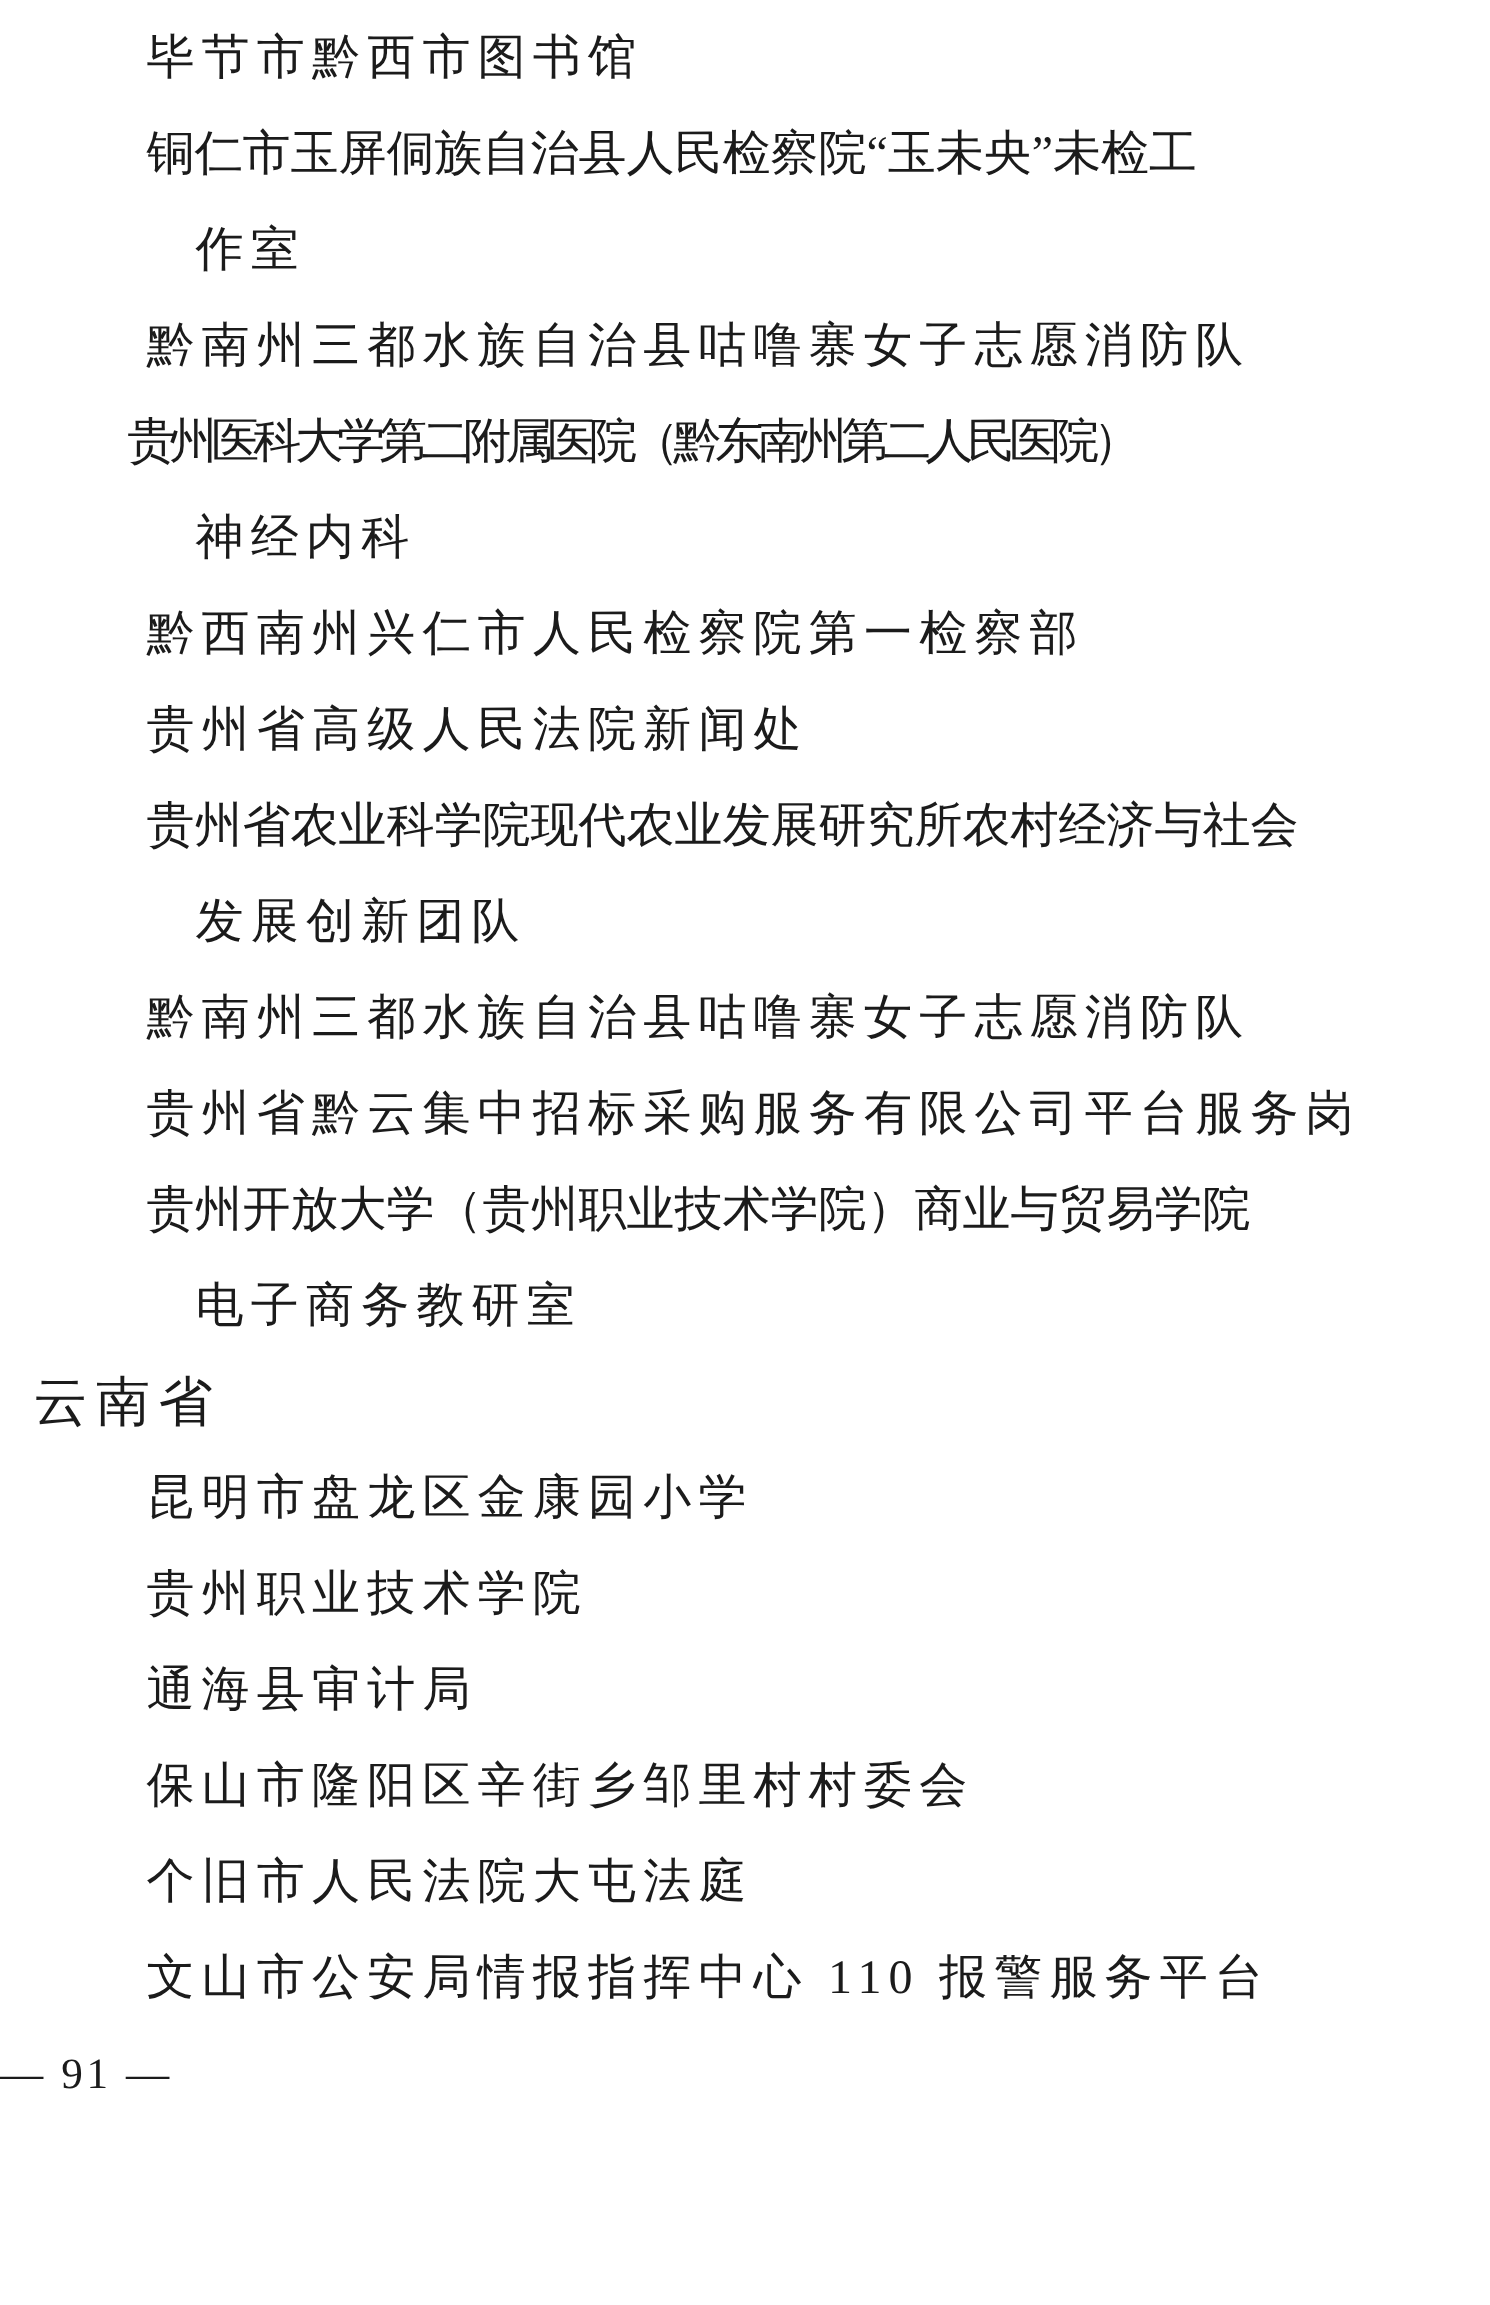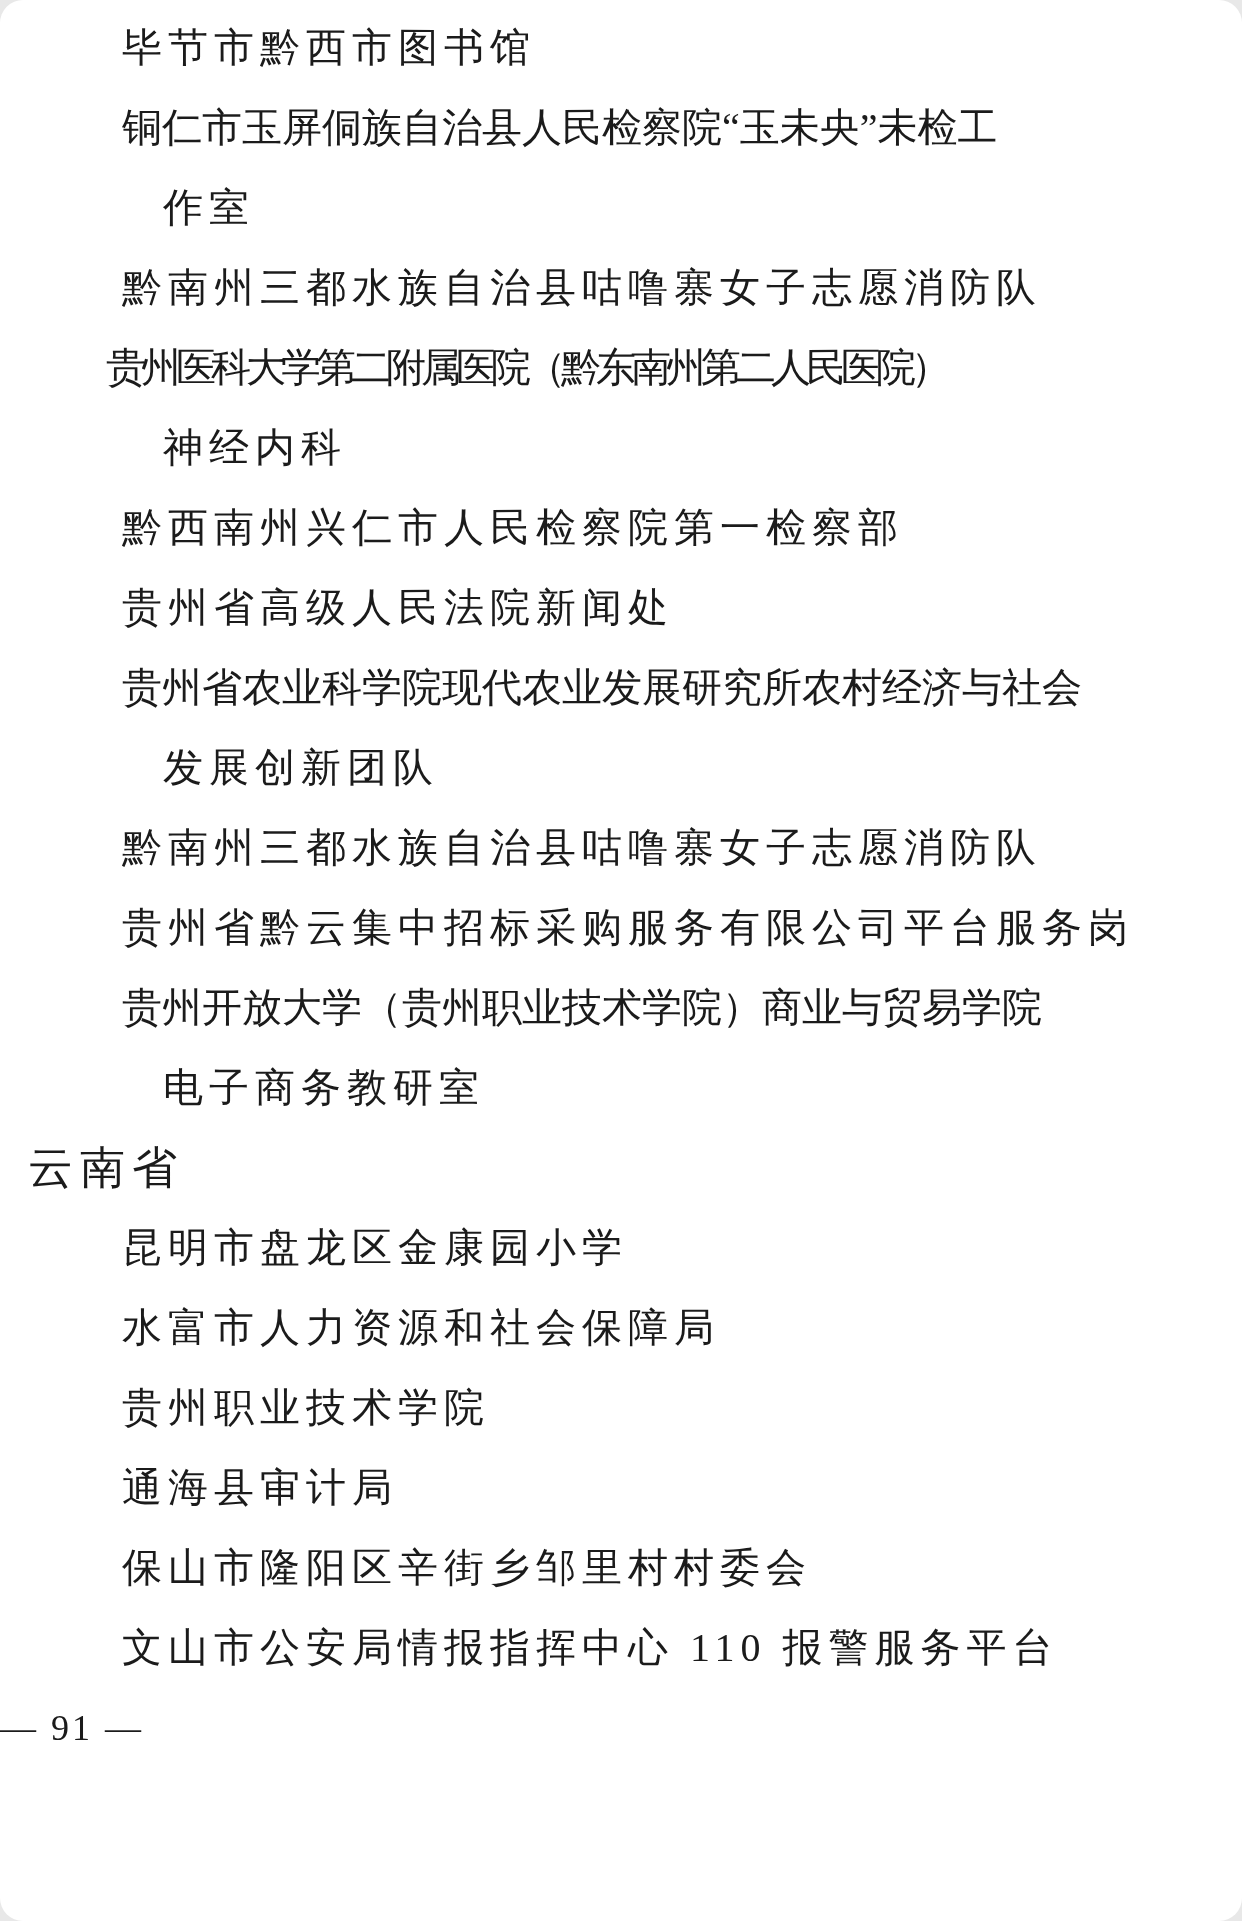--- a/index.html
+++ b/index.html
@@ -9,21 +9,20 @@
   }
   .page {
     position: relative;
     width: 1242px;
     height: 1921px;
     margin: 0 auto;
     background: #ffffff;
     overflow: hidden;
     font-family: "Liberation Serif", "DejaVu Serif", serif;
     color: #1b1b1b;
-    border-radius: 23px;
   }
   .doc {
     position: absolute;
     top: 8px;
     left: 0;
     right: 0;
   }
   .line {
     height: 80px;
     line-height: 80px;
@@ -79,20 +78,20 @@
       <div class="line item">黔西南州兴仁市人民检察院第一检察部</div>
       <div class="line item">贵州省高级人民法院新闻处</div>
       <div class="line full">贵州省农业科学院现代农业发展研究所农村经济与社会</div>
       <div class="line cont">发展创新团队</div>
       <div class="line item">黔南州三都水族自治县咕噜寨女子志愿消防队</div>
       <div class="line item">贵州省黔云集中招标采购服务有限公司平台服务岗</div>
       <div class="line full">贵州开放大学（贵州职业技术学院）商业与贸易学院</div>
       <div class="line cont">电子商务教研室</div>
       <div class="line section">云南省</div>
       <div class="line item">昆明市盘龙区金康园小学</div>
-      <div class="line item">水富市人力资源和社会保障局</div>
       <div class="line item">贵州职业技术学院</div>
       <div class="line item">通海县审计局</div>
       <div class="line item">保山市隆阳区辛街乡邹里村村委会</div>
+      <div class="line item">个旧市人民法院大屯法庭</div>
       <div class="line item">文山市公安局情报指挥中心 110 报警服务平台</div>
       <div class="line pagenum">— 91 —</div>
     </div>
 </div>
 
 </body></html>

